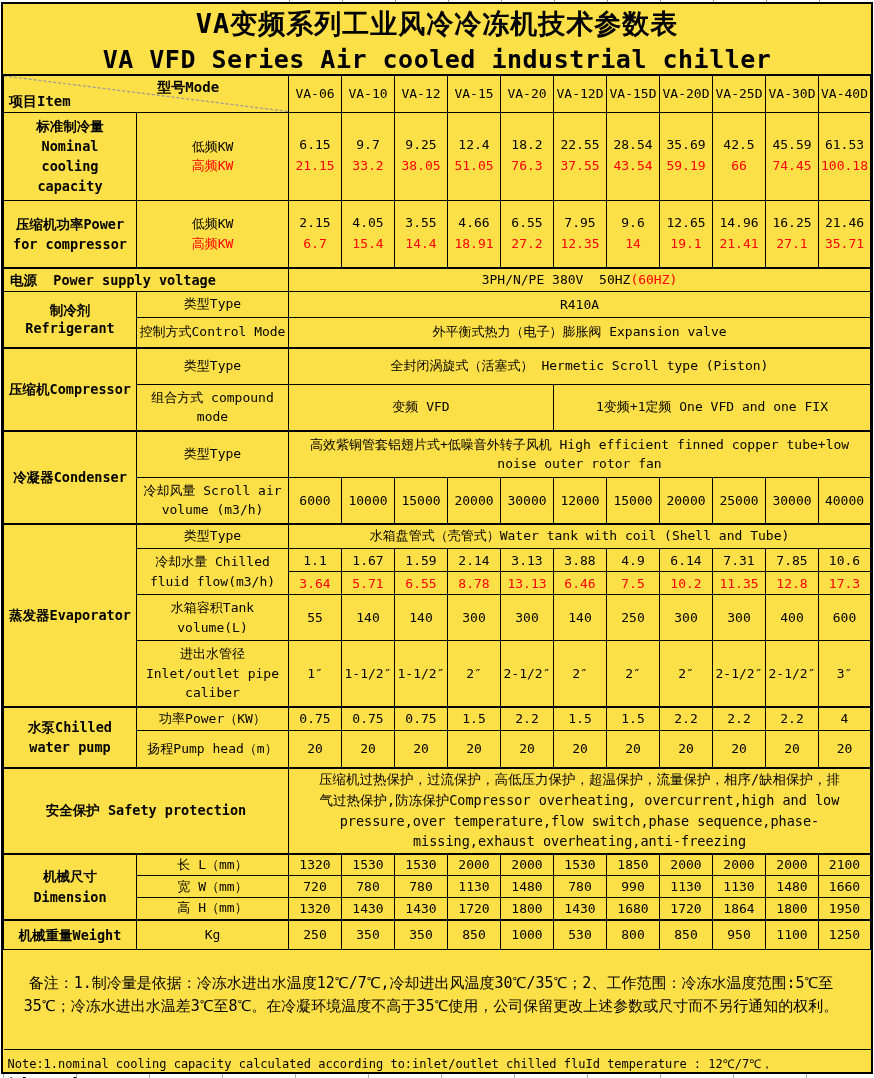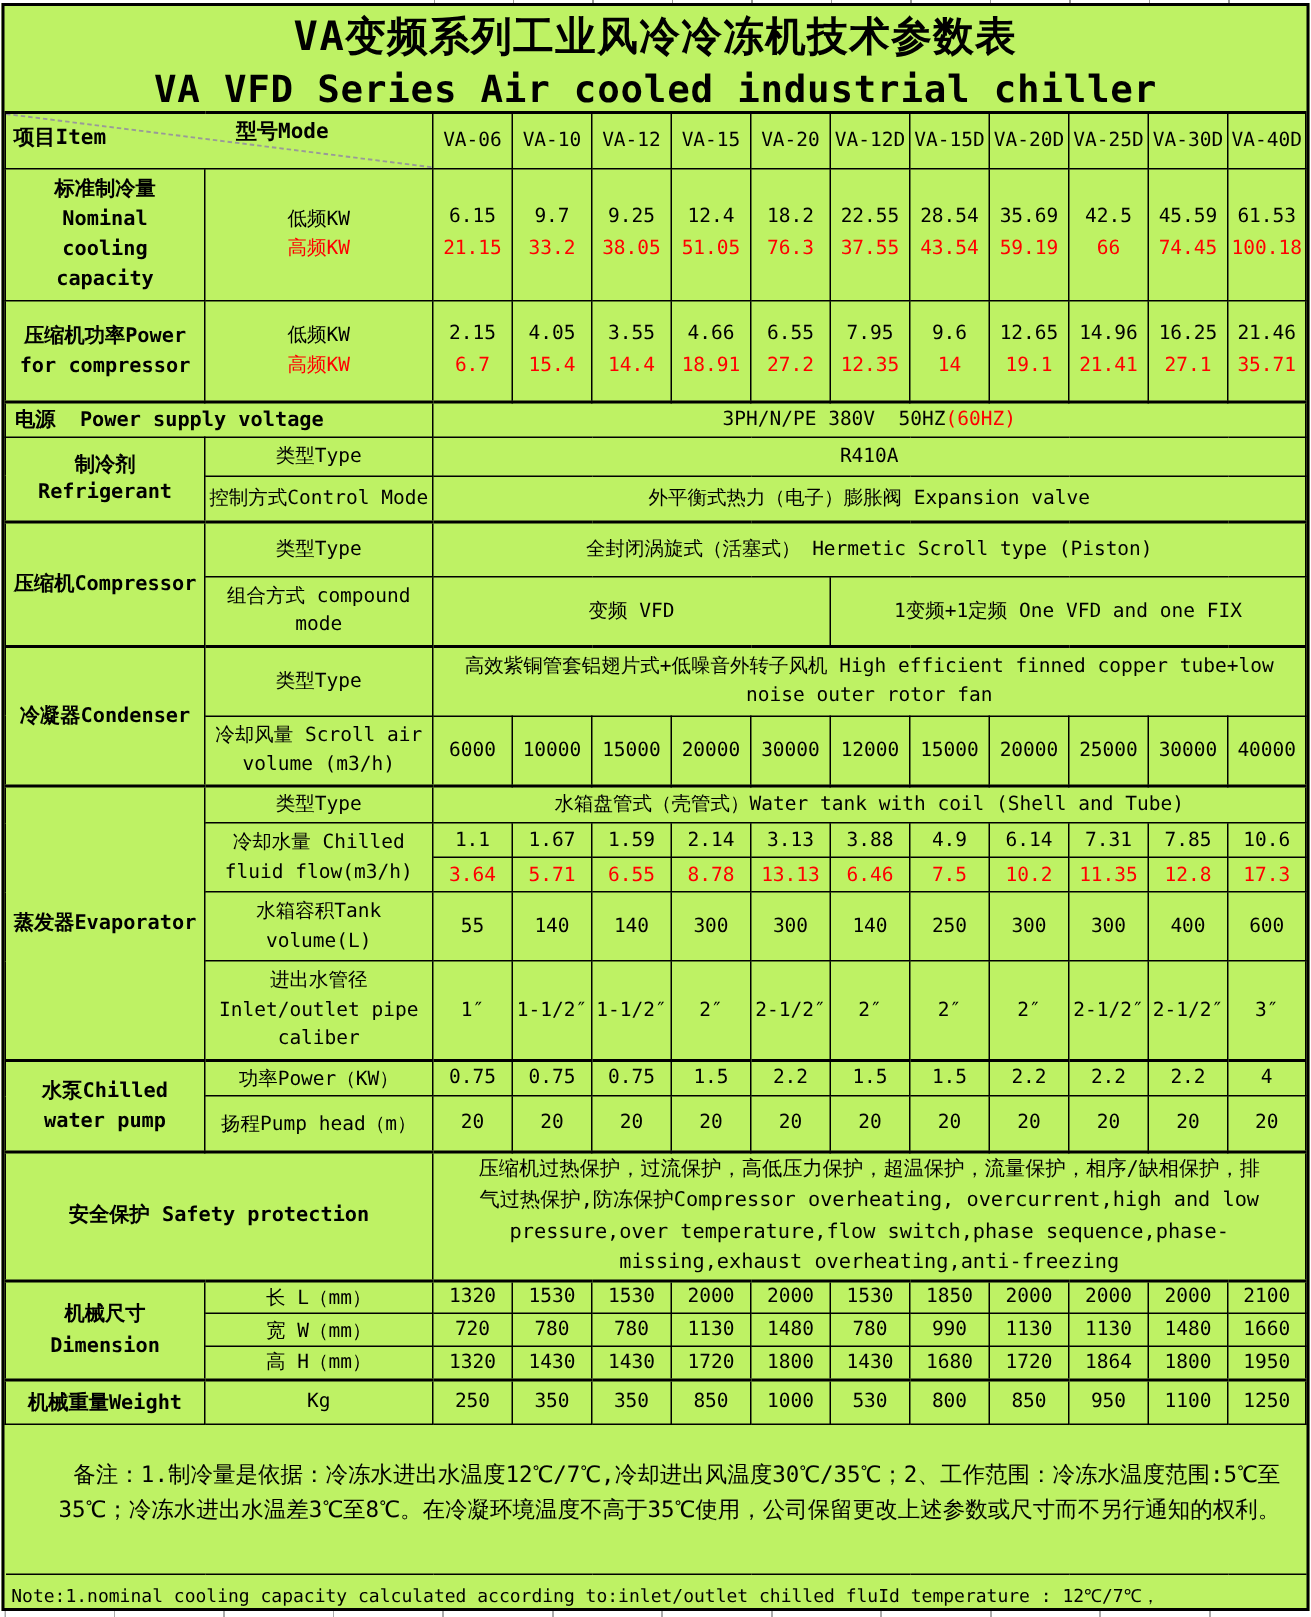--- a/index.html
+++ b/index.html
@@ -3,40 +3,40 @@
 <meta charset="utf-8">
 <style>
   html,body{margin:0;padding:0;background:#fff;}
   body{width:874px;height:1078px;font-family:"DejaVu Sans Mono","Liberation Mono",monospace;color:#000;}
   .sheet{position:relative;width:874px;height:1078px;background:#fff;overflow:hidden;}
   
   .ticks-top{position:absolute;top:0;left:289px;width:582px;height:3px;
     background:repeating-linear-gradient(90deg,#9a9a9a 0 1px,transparent 1px 53px);}
   .ticks-bottom{position:absolute;bottom:0;left:3px;width:868px;height:4px;
     background:repeating-linear-gradient(90deg,#ababab 0 1px,transparent 1px 73px);}
-  .frame{position:absolute;top:2px;left:1px;width:868px;bottom:4px;border:2px solid #000;background:#bef264;}
+  .frame{position:absolute;top:2px;left:1px;width:868px;bottom:4px;border:2px solid #000;background:#fde047;}
   table{width:100%;border-collapse:collapse;table-layout:fixed;}
   td{border:1px solid #000;text-align:center;vertical-align:middle;font-size:13px;padding:0 1px;overflow:hidden;}
   tr.sect td{border-top-width:2px;}
   .red{color:#ff0000;}
   .title-cell{border:none;border-bottom:2px solid #000;}
   .t-cn{font-size:27px;font-weight:bold;letter-spacing:1px;padding-top:2px;}
   .t-en{font-size:25px;font-weight:bold;letter-spacing:.5px;padding-top:3px;}
   .diag{position:relative;}
   .diag svg{position:absolute;left:0;top:0;width:100%;height:100%;}
   .diag .model-lbl{position:absolute;top:3px;left:54%;font-weight:bold;font-size:14px;}
-  .diag .item-lbl{position:absolute;bottom:11px;left:5px;font-weight:bold;font-size:14px;}
+  .diag .item-lbl{position:absolute;bottom:1px;left:5px;font-weight:bold;font-size:14px;}
   .lbl{font-weight:bold;font-size:13.5px;line-height:1.35;}
   .lbl-left{text-align:left;padding-left:6px;white-space:pre-wrap;}
   .sub{font-size:13px;line-height:1.5;}
   .v{font-size:13px;}
   .dual div{line-height:1.6;}
   .wrap2{line-height:1.5;padding:3px 6px;}
   .pre{white-space:pre-wrap;}
-  .note-cn{border-left:none;border-right:none;text-align:right;vertical-align:top;
+  .note-cn{border-left:none;border-right:none;text-align:center;vertical-align:top;
     font-size:15px;line-height:1.55;padding:22px 17px 0 5px;}
   .note-en{border:none;text-align:left;vertical-align:top;
     font-size:12px;line-height:1.55;padding:5px 4px 0 4px;white-space:pre-wrap;}
   .safety-txt{font-size:13.5px;line-height:1.55;padding:0 24px;}
 </style>
 </head>
 <body>
 
 <div class="sheet">
   <div class="ticks-top"></div>

